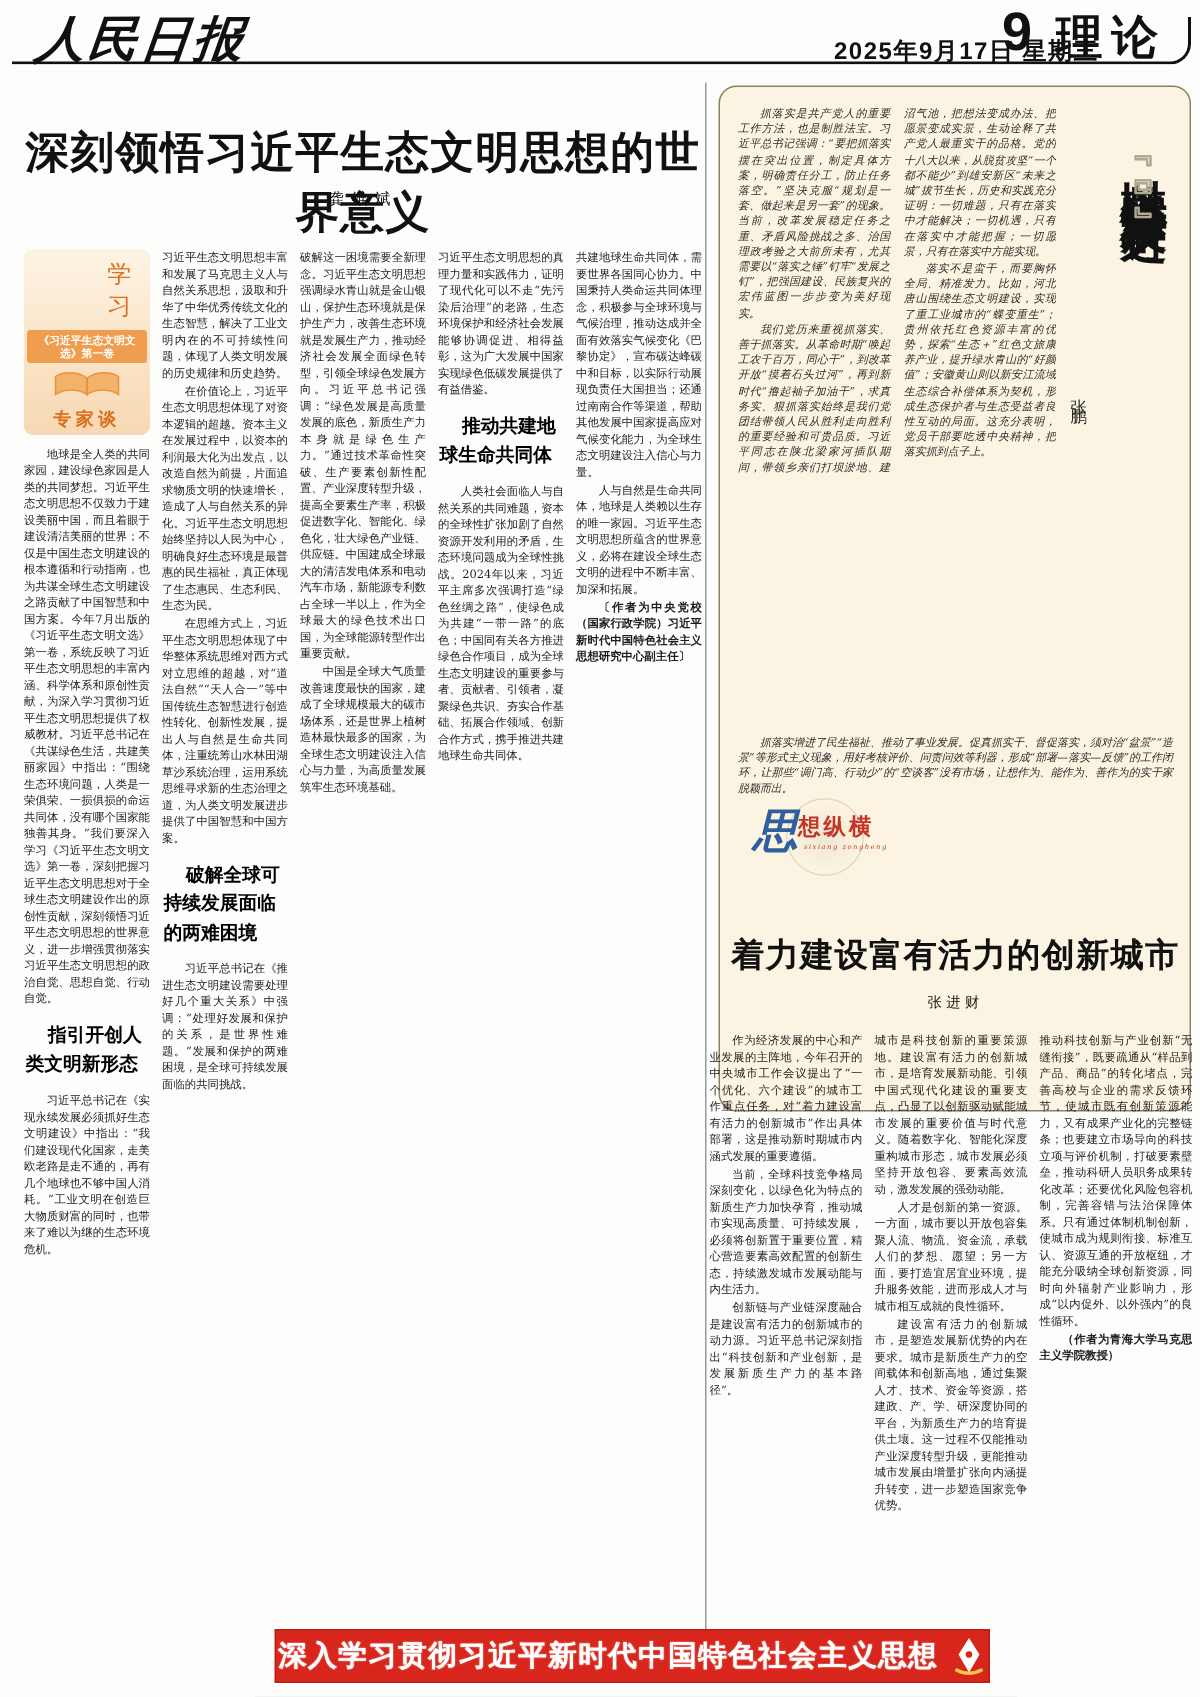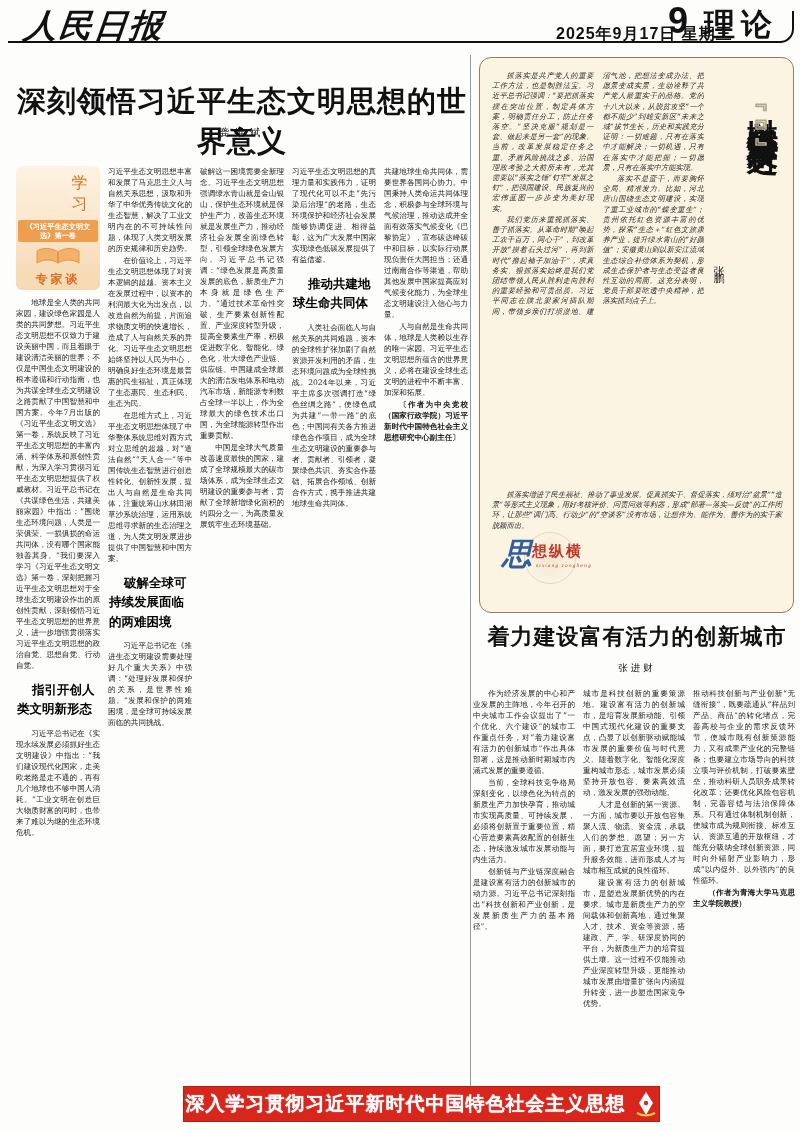--- a/index.html
+++ b/index.html
@@ -34,21 +34,21 @@
   .promo{width:84px;height:124px;border-radius:6px;margin-bottom:7px;
          background:linear-gradient(#fdf3e3,#f7d8b2);text-align:center;padding-top:7px;box-sizing:border-box;}
   .promo .l1{font-size:16px;color:#d96f1f;letter-spacing:5px;font-weight:400;margin-left:48px;}
   .promo .band{margin:5px 2px;background:#ef9d4e;color:#fff;font-size:7.2px;line-height:1.25;
          padding:2px 1px;border-radius:2px;font-weight:700;}
   .promo .book{margin:2px auto 0 auto;display:block;}
   .promo .l3{font-size:12px;color:#d96f1f;letter-spacing:3px;font-weight:700;margin-top:4px;}
   
   .vdiv{position:absolute;left:470px;top:55px;width:1px;height:1062px;background:#9a9a9a;}
   
-  .sx-box{position:absolute;left:479px;top:57px;width:315px;height:556px;box-sizing:border-box;
+  .sx-box{position:absolute;left:479px;top:57px;width:315px;height:684px;box-sizing:border-box;
           border:1.5px solid #8f7f62;border-radius:12px;background:#fcf4e2;}
   .essay{position:absolute;left:12px;top:13px;width:212px;height:412px;
          column-count:2;column-gap:9px;overflow:hidden;}
   .essay p{font-size:7.3px;line-height:10.2px;color:#2a2a2a;font-style:italic;}
   .sx-bottom{position:absolute;left:12px;top:432px;width:290px;}
   .sx-bottom2{position:absolute;left:118px;top:482px;width:184px;}
   .sx-bottom p,.sx-bottom2 p{font-size:7.3px;line-height:10.2px;text-align:justify;color:#2a2a2a;
          font-style:italic;margin:0;}
   .sx-bottom p{text-indent:2em;}
   .v-title{position:absolute;right:10px;top:36px;height:410px;writing-mode:vertical-rl;
@@ -116,21 +116,21 @@
           <p class="cont">习近平生态文明思想丰富和发展了马克思主义人与自然关系思想，汲取和升华了中华优秀传统文化的生态智慧，解决了工业文明内在的不可持续性问题，体现了人类文明发展的历史规律和历史趋势。</p>
           <p>在价值论上，习近平生态文明思想体现了对资本逻辑的超越。资本主义在发展过程中，以资本的利润最大化为出发点，以改造自然为前提，片面追求物质文明的快速增长，造成了人与自然关系的异化。习近平生态文明思想始终坚持以人民为中心，明确良好生态环境是最普惠的民生福祉，真正体现了生态惠民、生态利民、生态为民。</p>
           <p>在思维方式上，习近平生态文明思想体现了中华整体系统思维对西方式对立思维的超越，对“道法自然”“天人合一”等中国传统生态智慧进行创造性转化、创新性发展，提出人与自然是生命共同体，注重统筹山水林田湖草沙系统治理，运用系统思维寻求新的生态治理之道，为人类文明发展进步提供了中国智慧和中国方案。</p>
           <h4>破解全球可持续发展面临的两难困境</h4>
           <p>习近平总书记在《推进生态文明建设需要处理好几个重大关系》中强调：“处理好发展和保护的关系，是世界性难题。”发展和保护的两难困境，是全球可持续发展面临的共同挑战。</p>
         </div>
       </div>
     <div class="mcol">
         <div>
           <p class="cont">破解这一困境需要全新理念。习近平生态文明思想强调绿水青山就是金山银山，保护生态环境就是保护生产力，改善生态环境就是发展生产力，推动经济社会发展全面绿色转型，引领全球绿色发展方向。习近平总书记强调：“绿色发展是高质量发展的底色，新质生产力本身就是绿色生产力。”通过技术革命性突破、生产要素创新性配置、产业深度转型升级，提高全要素生产率，积极促进数字化、智能化、绿色化，壮大绿色产业链、供应链。中国建成全球最大的清洁发电体系和电动汽车市场，新能源专利数占全球一半以上，作为全球最大的绿色技术出口国，为全球能源转型作出重要贡献。</p>
-          <p>中国是全球大气质量改善速度最快的国家，建成了全球规模最大的碳市场体系，成为全球生态文明建设的重要参与者，贡献了全球新增绿化面积的约四分之一，为高质量发展筑牢生态环境基础。</p>
+          <p>中国是全球大气质量改善速度最快的国家，建成了全球规模最大的碳市场体系，还是世界上植树造林最快最多的国家，为全球生态文明建设注入信心与力量，为高质量发展筑牢生态环境基础。</p>
         </div>
       </div>
     <div class="mcol">
         <div>
           <p class="cont">习近平生态文明思想的真理力量和实践伟力，证明了现代化可以不走“先污染后治理”的老路，生态环境保护和经济社会发展能够协调促进、相得益彰，这为广大发展中国家实现绿色低碳发展提供了有益借鉴。</p>
           <h4>推动共建地球生命共同体</h4>
           <p>人类社会面临人与自然关系的共同难题，资本的全球性扩张加剧了自然资源开发利用的矛盾，生态环境问题成为全球性挑战。2024年以来，习近平主席多次强调打造“绿色丝绸之路”，使绿色成为共建“一带一路”的底色；中国同有关各方推进绿色合作项目，成为全球生态文明建设的重要参与者、贡献者、引领者，凝聚绿色共识、夯实合作基础、拓展合作领域、创新合作方式，携手推进共建地球生命共同体。</p>
         </div>
       </div>
     <div class="mcol">

